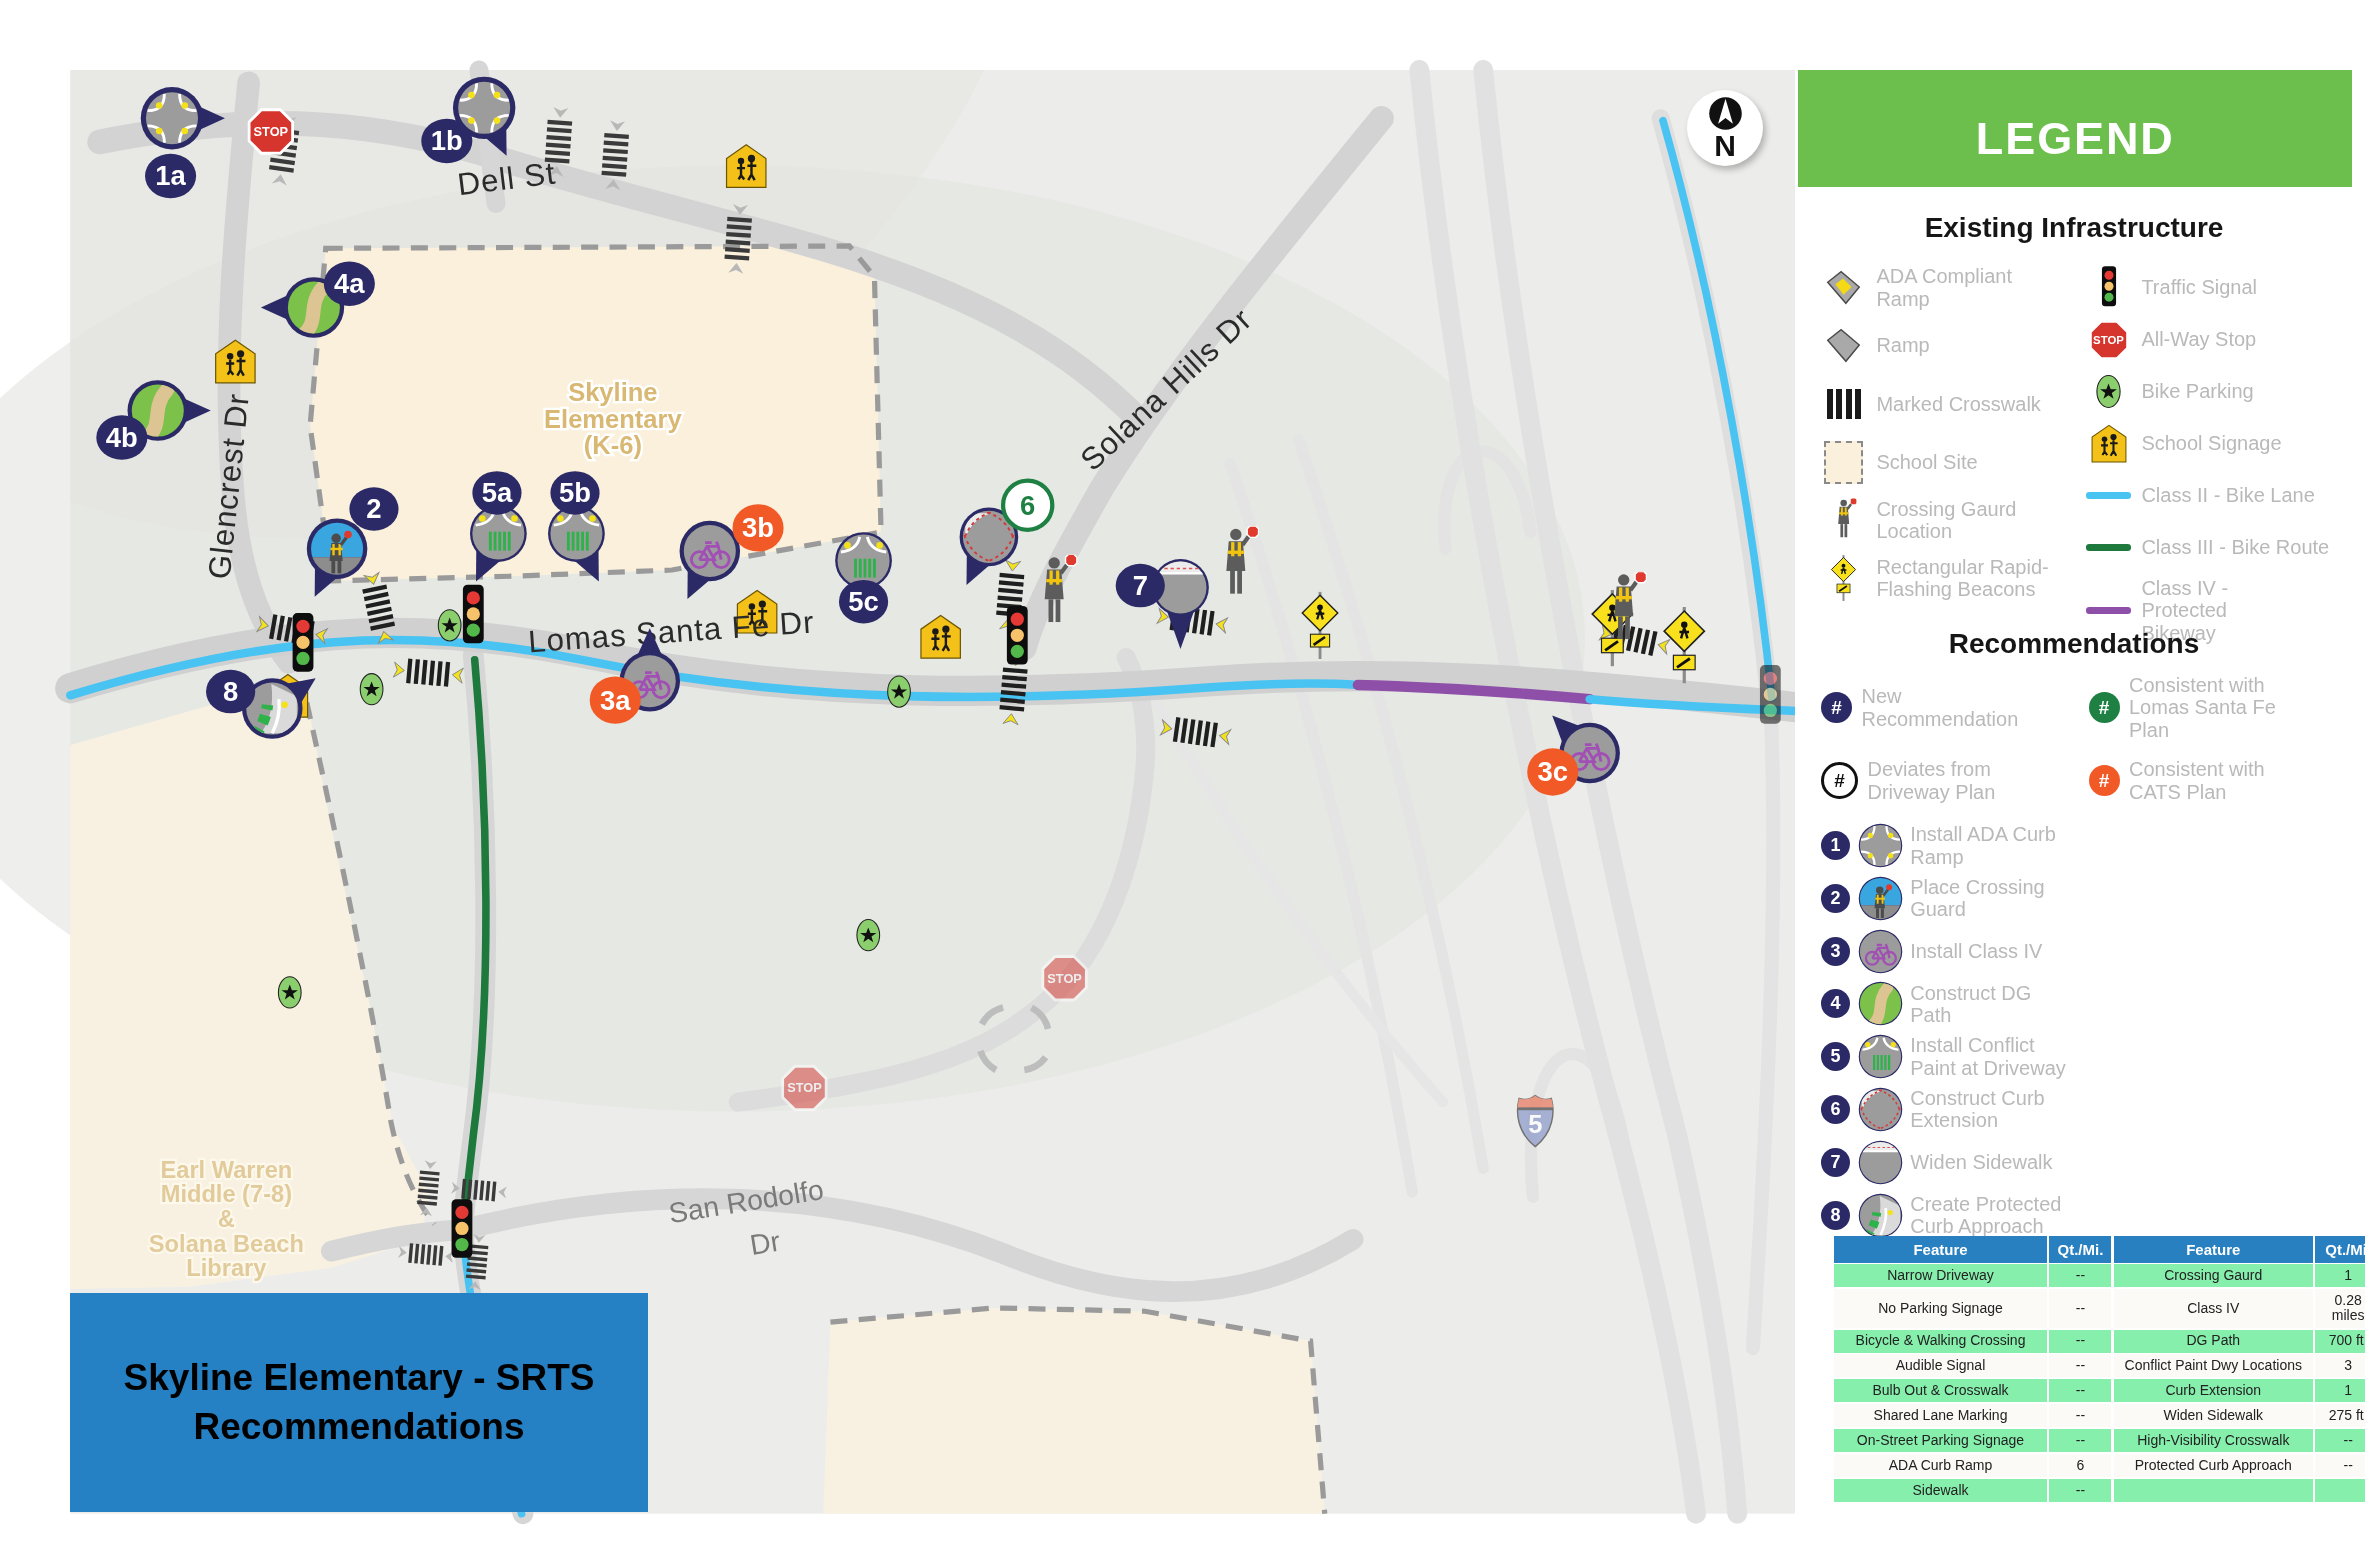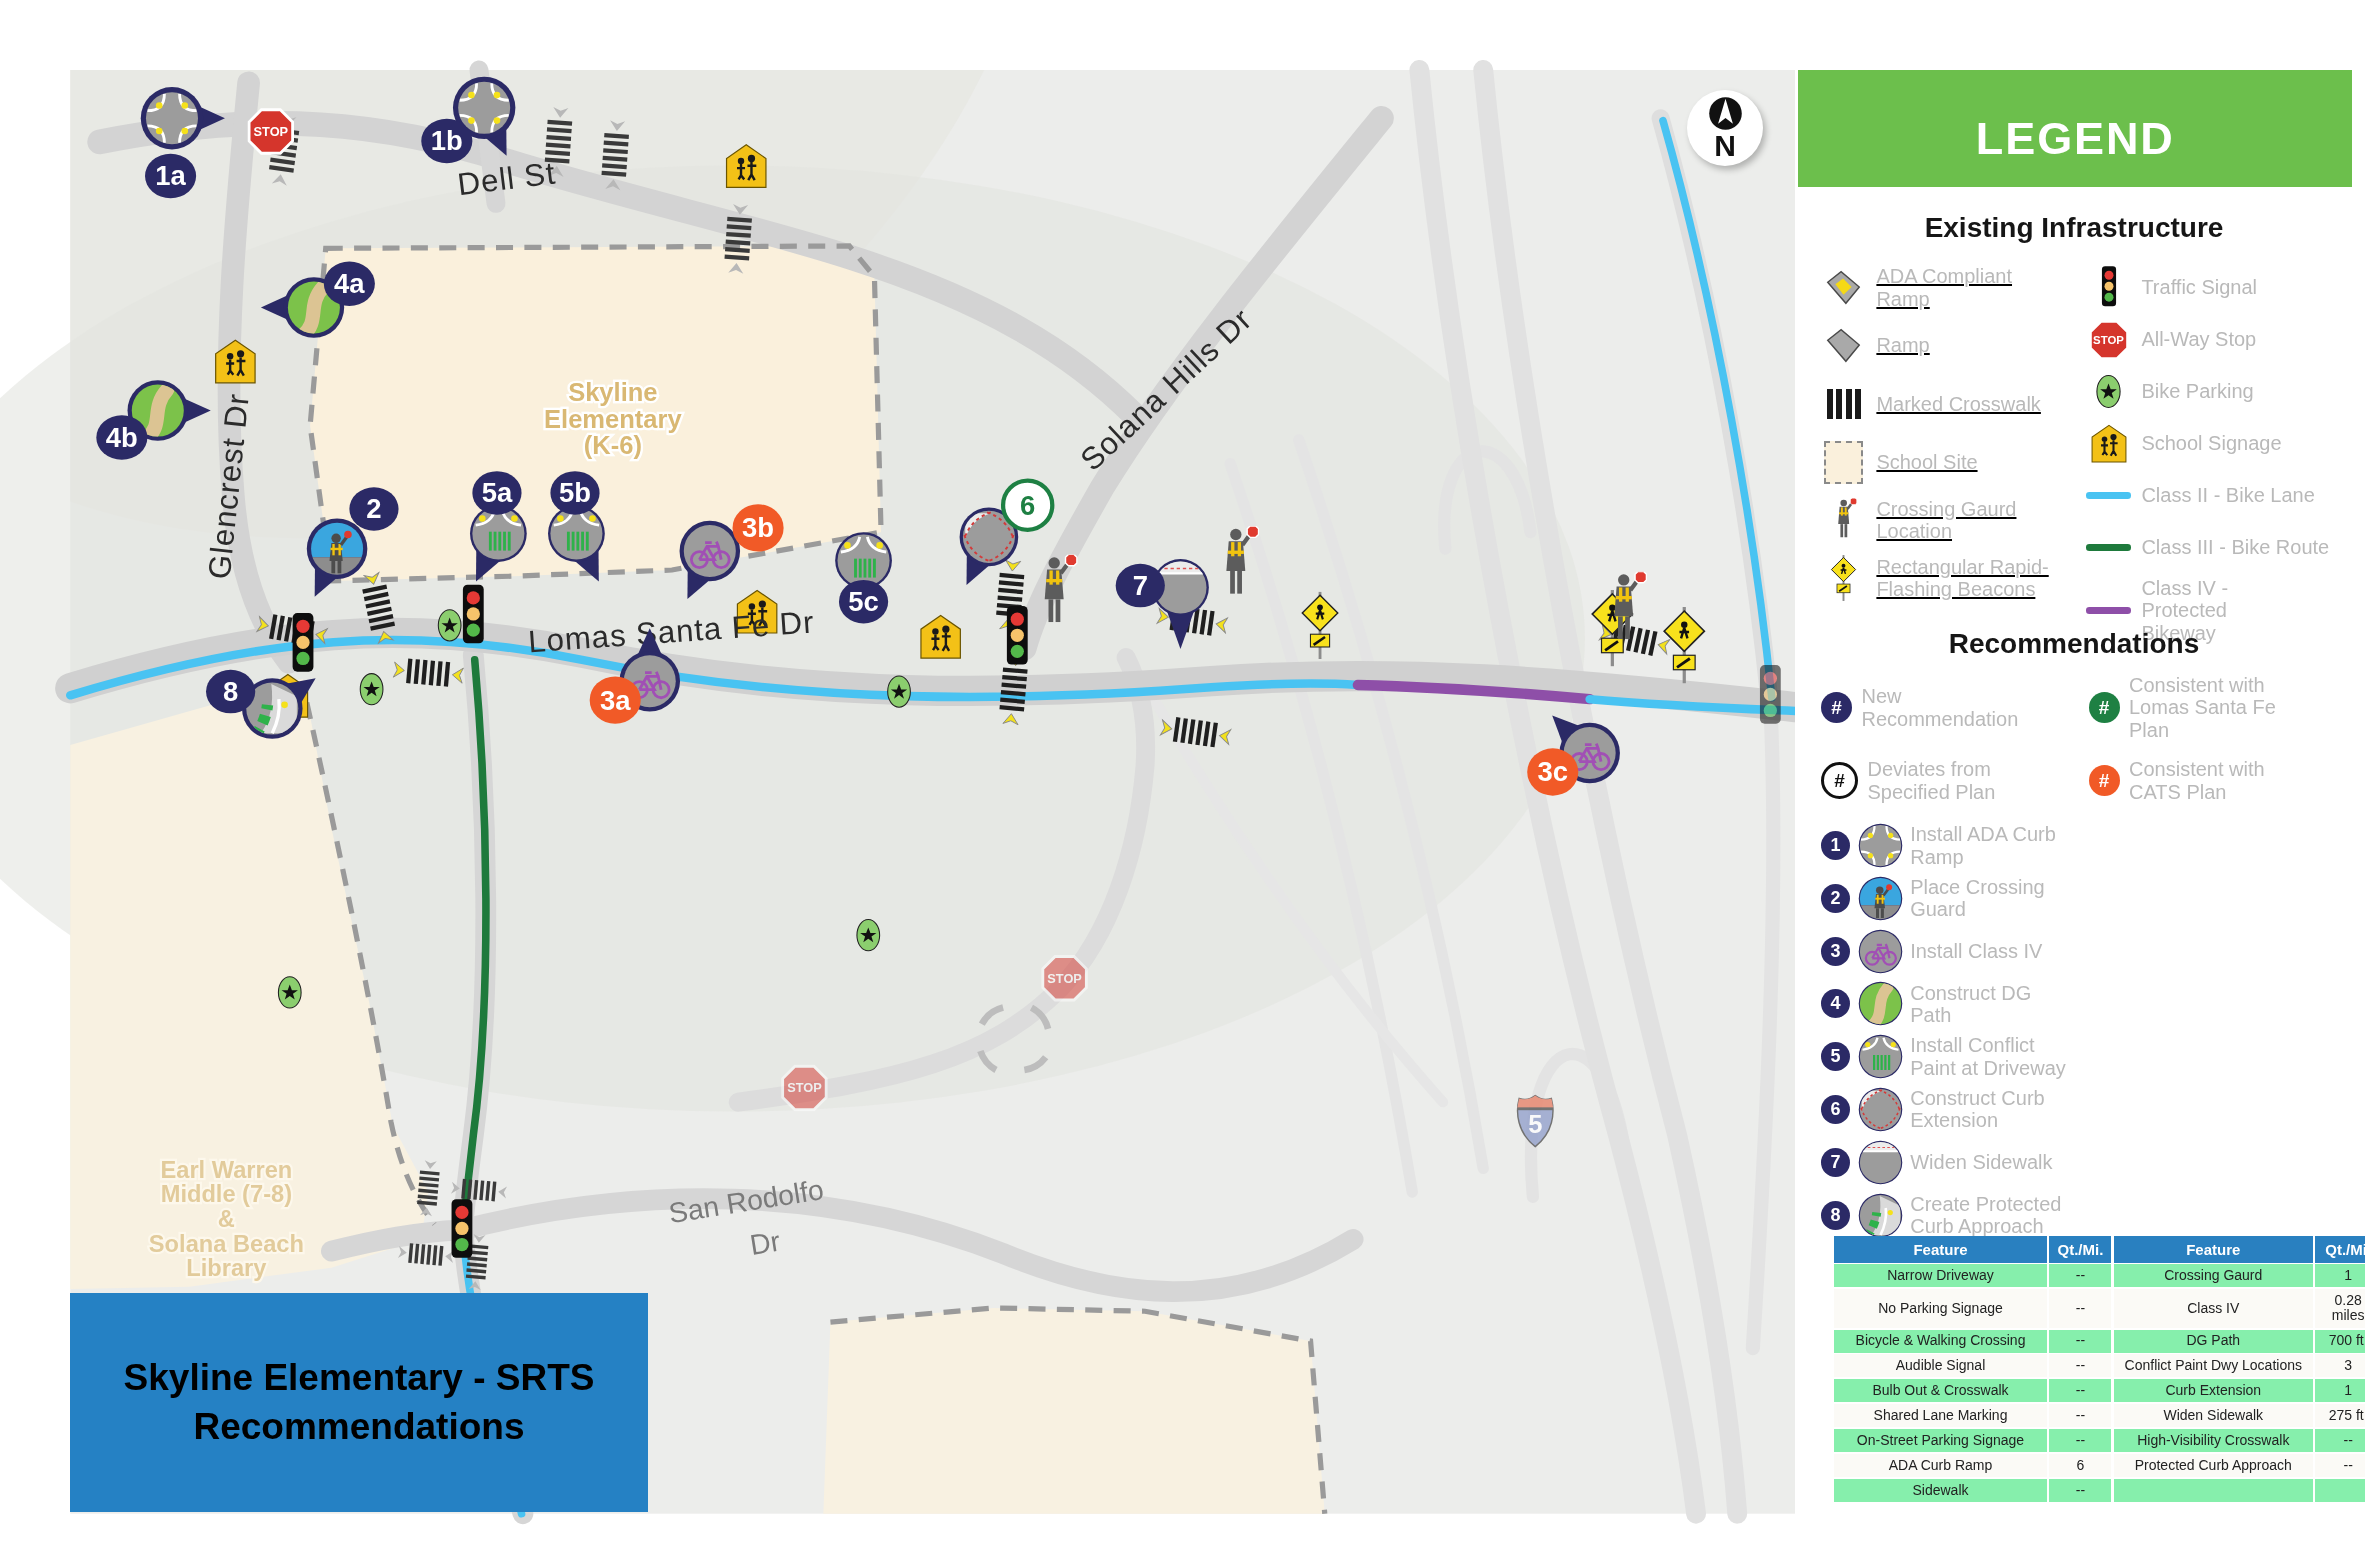--- a/index.html
+++ b/index.html
@@ -567,21 +567,21 @@
 </div>
 
 <div class="legend">
   <div class="legend-header">
     <span class="legend-title">LEGEND</span>
   </div>
 
   <div class="sec-title" style="top:212px;">Existing Infrastructure</div>
 
   <div class="col-wrap" style="top:265px;">
-    <div class="col" style="width:265px;gap:13.2px;text-decoration:underline;">
+    <div class="col" style="width:265px;gap:13.2px;">
       <div class="l-item">
         <span class="l-icon">
           <svg width="43" height="43" viewBox="0 0 90 90">
               <polygon points="12,34 40,12 78,44 50,78" fill="#a9a9a9" stroke="#4a4a4a" stroke-width="3"></polygon>
               <polygon points="28,38 44,26 62,44 45,60" fill="#f5d915"></polygon>
             </svg>
         </span>
           <span class="l-label" style="width:142px;">ADA Compliant Ramp</span>
       </div>
       <div class="l-item">
@@ -682,21 +682,21 @@
     <div class="key-item">
       <span class="key-badge kb-navy">#</span>
       <span class="l-label" style="width:199px;">New Recommendation</span>
     </div>
     <div class="key-item">
       <span class="key-badge kb-green">#</span>
       <span class="l-label" style="width:189px;">Consistent with Lomas Santa Fe Plan</span>
     </div>
     <div class="key-item">
       <span class="key-badge kb-outline">#</span>
-      <span class="l-label" style="width:199px;">Deviates from Specified Plan</span>
+      <span class="l-label" style="width:199px;">Deviates from Driveway Plan</span>
     </div>
     <div class="key-item">
       <span class="key-badge kb-orange">#</span>
       <span class="l-label" style="width:189px;">Consistent with CATS Plan</span>
     </div>
   </div>
 
   <div class="col-wrap" style="top:821px;flex-direction:column;gap:3.8px;width:331px;">
     <div class="rec-row">
       <span class="rec-num">1</span>

